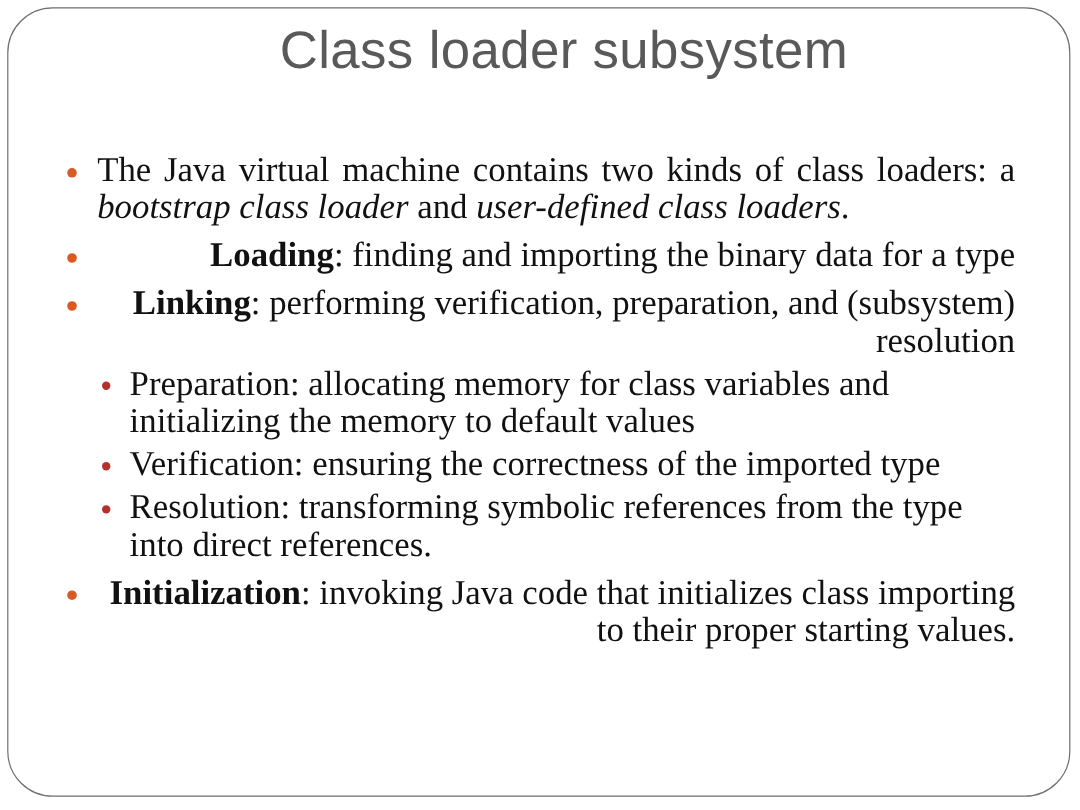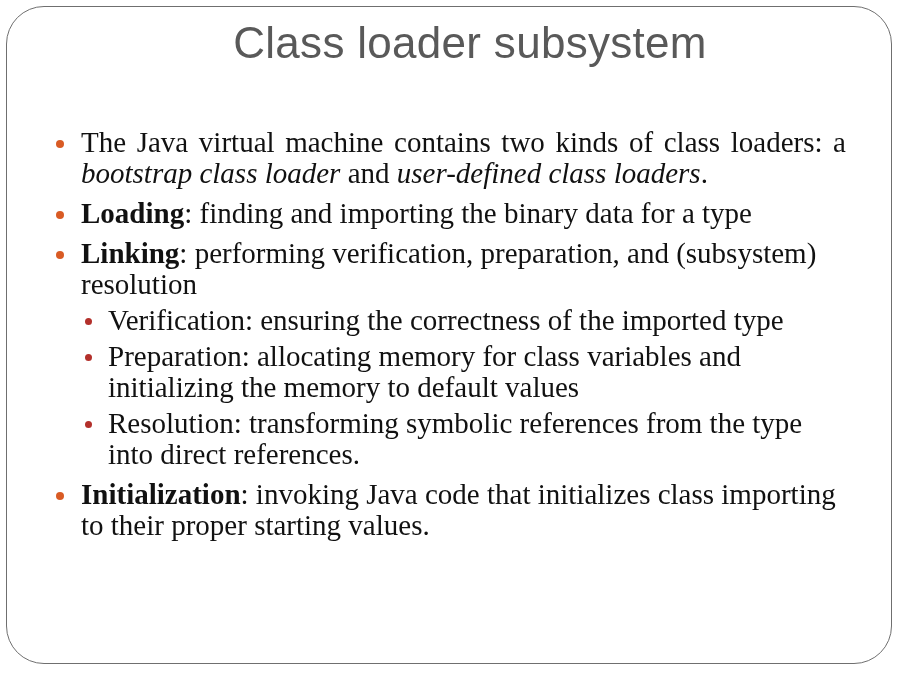--- a/index.html
+++ b/index.html
@@ -10,21 +10,21 @@
     }
     .title {
       position: absolute; left: 0; top: 18px; width: 940px; text-align: center;
       font-family: "Liberation Sans", sans-serif; font-size: 44px; color: #595959; letter-spacing: 0.3px;
     }
     .content {
       position: absolute; left: 50px; top: 95px; width: 796px;
       font-family: "Liberation Serif", serif; font-size: 29px; color: #111; line-height: 31px; margin-top: 32px;
     }
     .item { position: relative; padding-left: 31px; margin-bottom: 9px; text-align: justify; }
-    .item.left { text-align: left; }
+    .item.left { text-align: right; }
     .item .dot { position: absolute; left: 6px; top: 13px; width: 8px; height: 8px; border-radius: 50%; background: #d95b24; }
     .sub { position: relative; padding-left: 58px; margin-bottom: 5px; text-align: left; }
     .sub .dot { position: absolute; left: 35px; top: 13px; width: 7px; height: 7px; border-radius: 50%; background: #b3302b; }
     .sublist { margin-top: -4px; margin-bottom: 9px; }
     b { font-weight: bold; }
     i { font-style: italic; }
   </style>
 </head>
 <body>
 
@@ -40,25 +40,25 @@
     <span class="dot"></span>
     <b>Loading</b><span>: finding and importing the binary data for a type</span>
   </div>
   <div class="item left">
     <span class="dot"></span>
     <b>Linking</b><span>: performing verification, preparation, and (subsystem) resolution</span>
   </div>
   <div class="sublist">
     <div class="sub">
       <span class="dot"></span>
-      <span>Verification: ensuring the correctness of the imported type</span>
+      <span>Preparation: allocating memory for class variables and initializing the memory to default values</span>
     </div>
     <div class="sub">
       <span class="dot"></span>
-      <span>Preparation: allocating memory for class variables and initializing the memory to default values</span>
+      <span>Verification: ensuring the correctness of the imported type</span>
     </div>
     <div class="sub">
       <span class="dot"></span>
       <span>Resolution: transforming symbolic references from the type into direct references.</span>
     </div>
   </div>
   <div class="item left">
     <span class="dot"></span>
     <b>Initialization</b><span>: invoking Java code that initializes class importing to their proper starting values.</span>
   </div>

